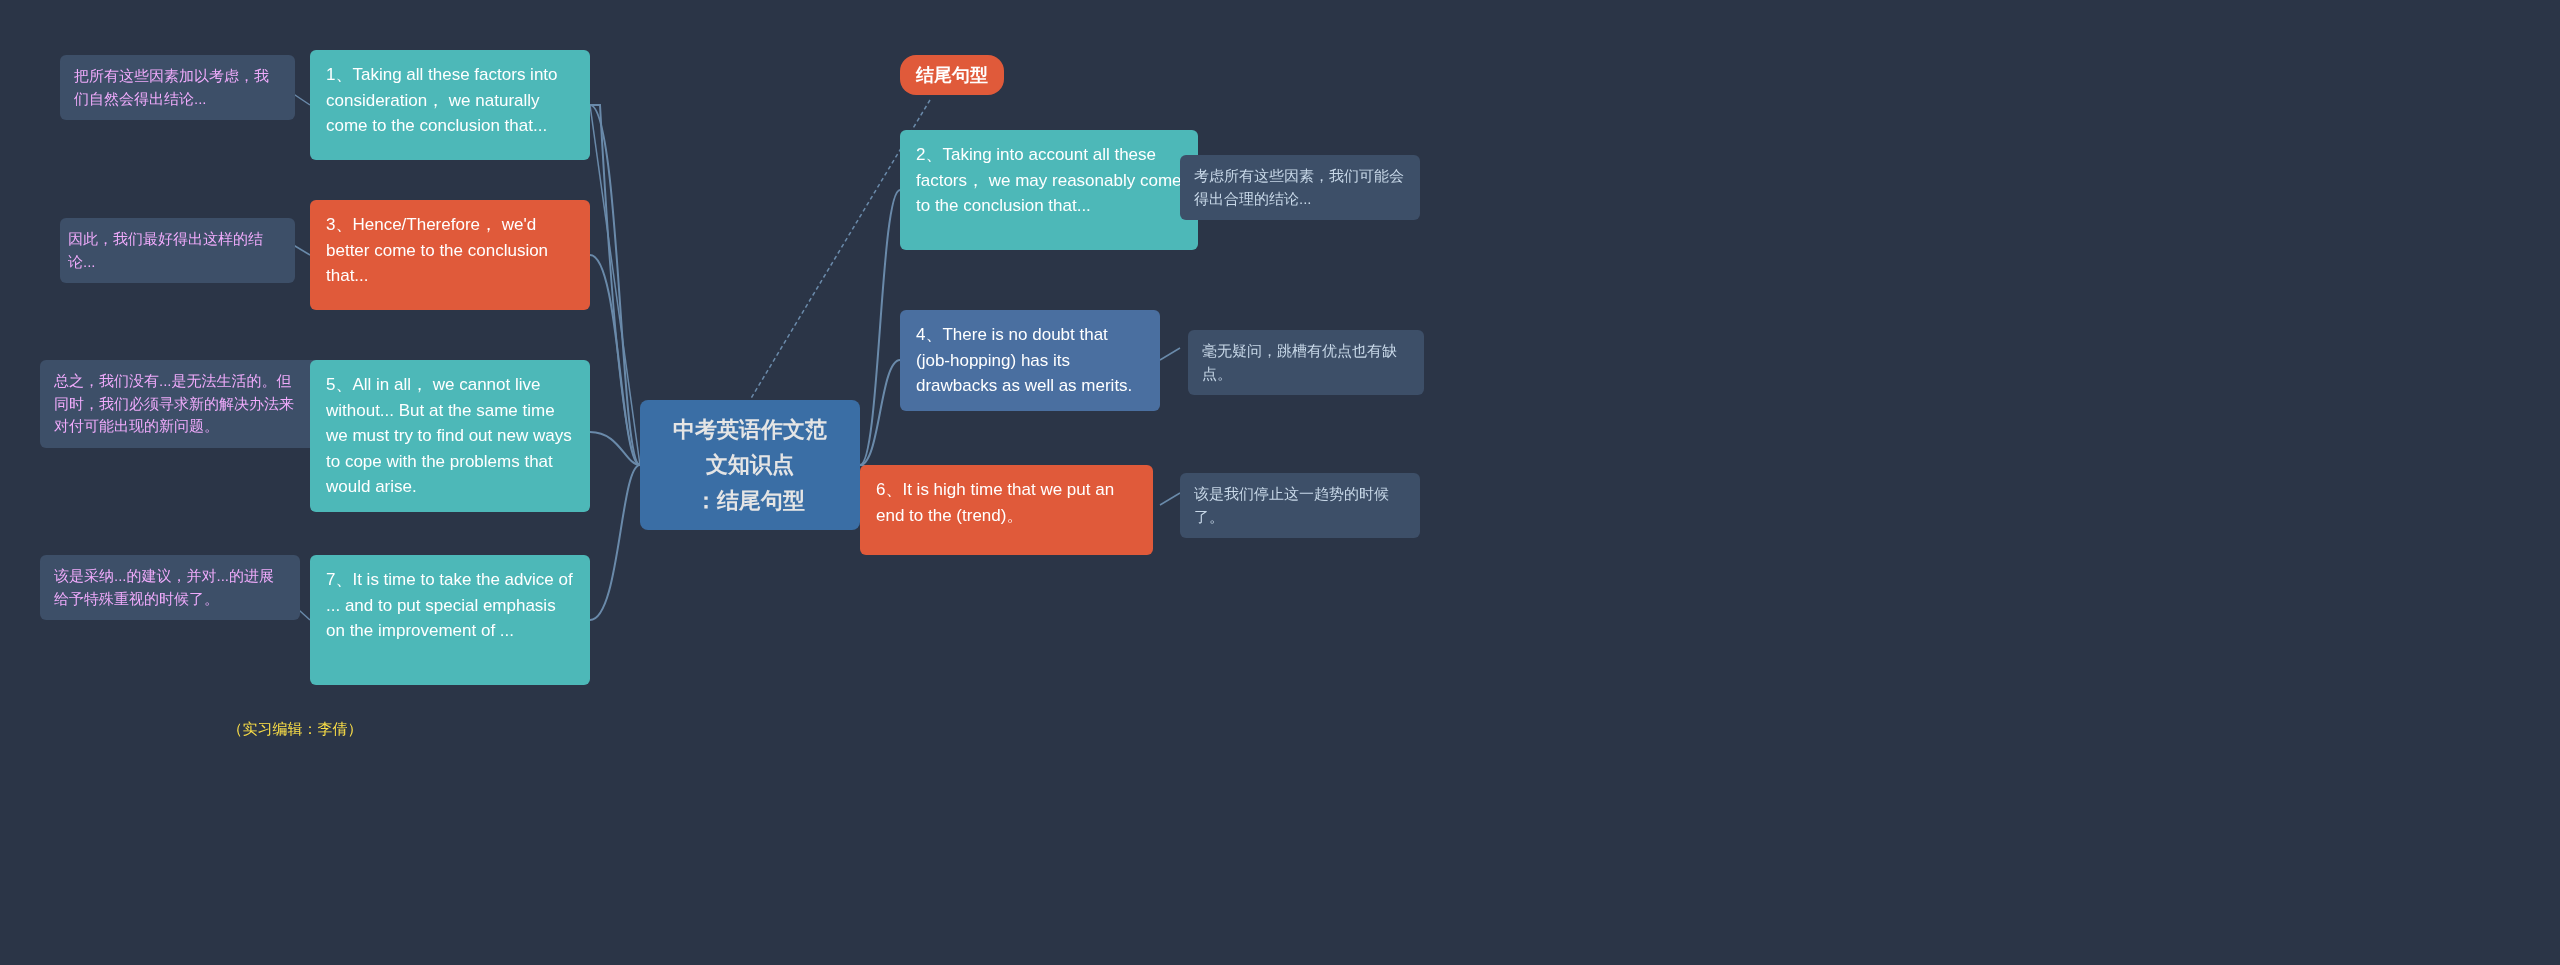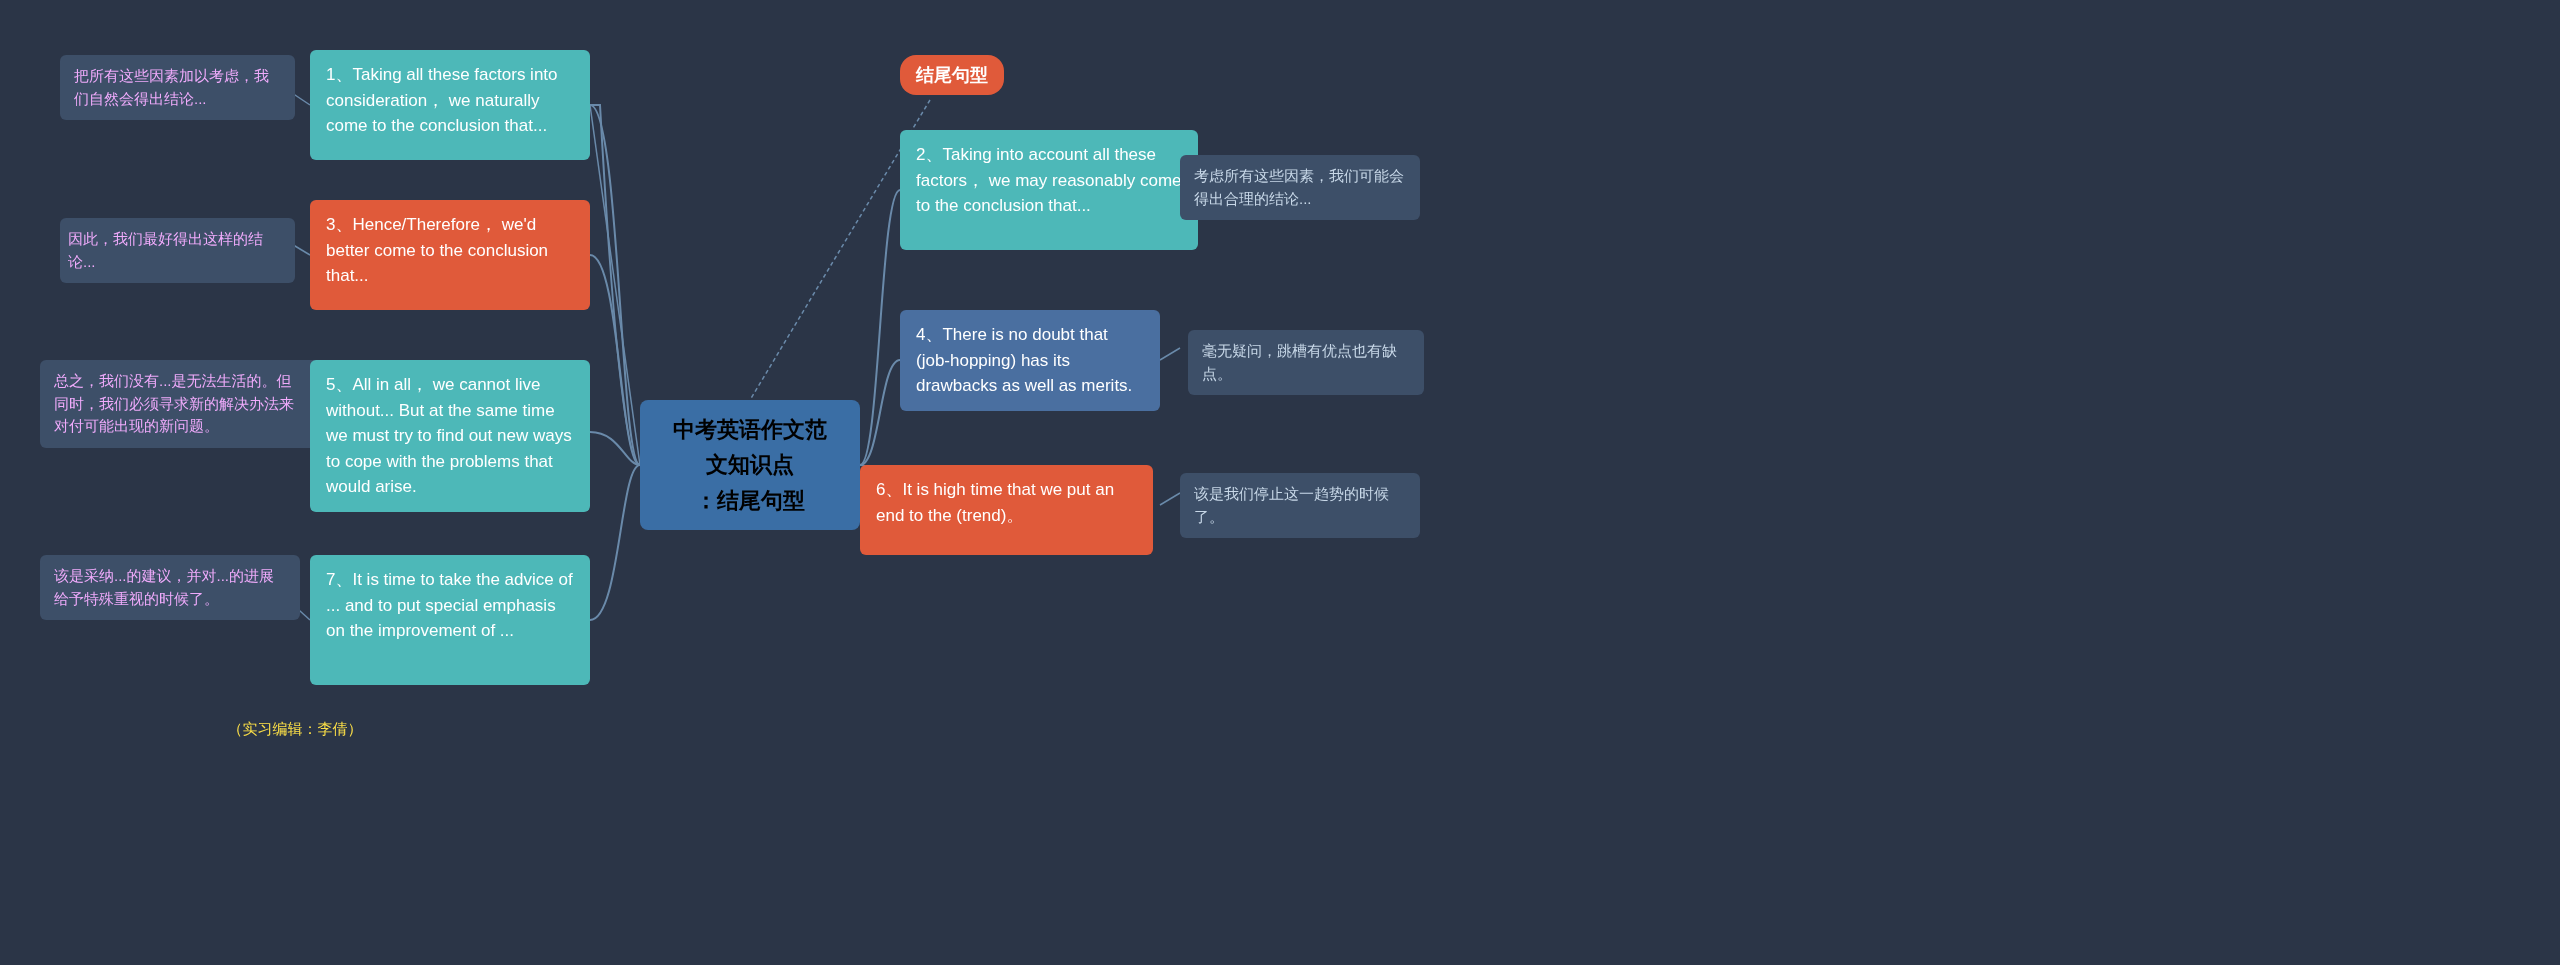--- a/index.html
+++ b/index.html
@@ -24,21 +24,21 @@
       top: 0; left: 0;
       width: 100%;
       height: 100%;
       pointer-events: none;
     }
 
     
     .central-node {
       position: absolute;
       background: #3a6ea5;
-      color: #000000;
+      color: #e5e5e5;
       border-radius: 8px;
       display: flex;
       align-items: center;
       justify-content: center;
       text-align: center;
       font-size: 22px;
       font-weight: bold;
       line-height: 1.6;
       padding: 8px 24px;
       width: 220px;

